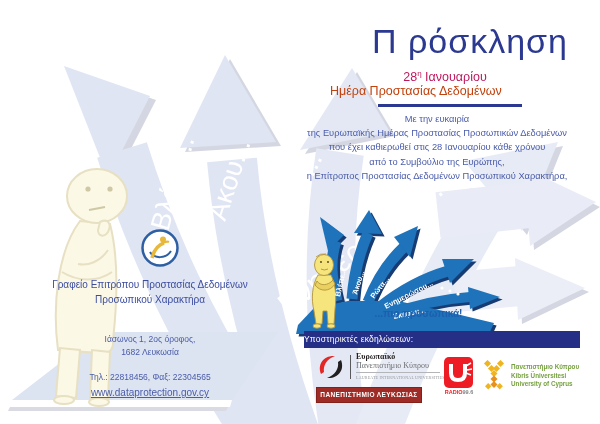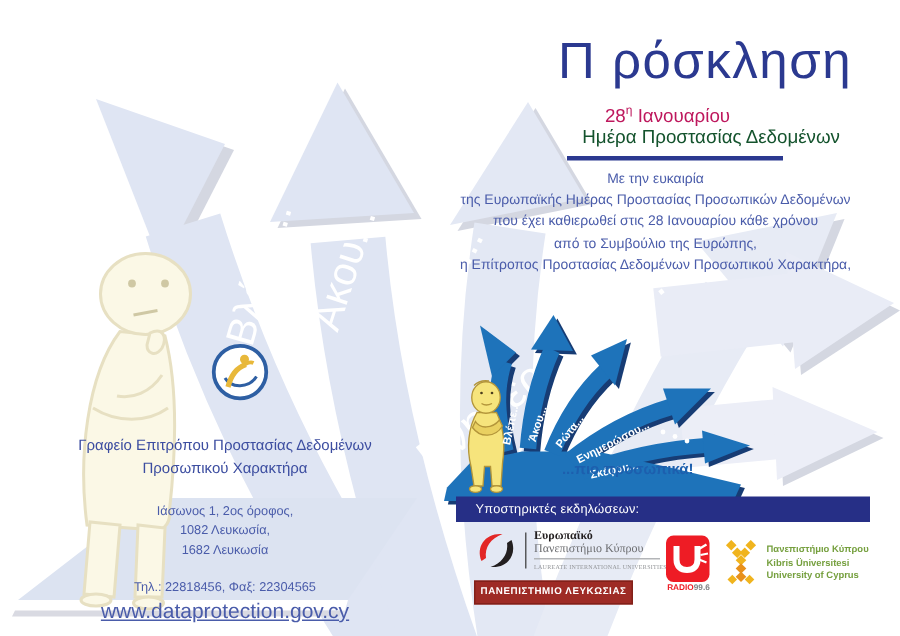--- a/index.html
+++ b/index.html
@@ -8,39 +8,39 @@
   svg{display:block;}
   .abs{position:absolute;}
   
   #wm{position:absolute;left:0;top:0;z-index:1;}
   
   .title{position:absolute;left:330px;top:22px;width:280px;text-align:center;
          font-size:34px;letter-spacing:1px;color:#2b3990;z-index:2;}
   .dateline{position:absolute;left:330px;top:69px;width:230px;text-align:center;
             font-size:12.5px;color:#be185d;z-index:2;}
   .dateline sup{font-size:8px;}
-  .subtitle{position:absolute;left:330px;top:84px;width:230px;text-align:right;
-            font-size:12.5px;color:#14532d;z-index:2;}
+  .subtitle{position:absolute;left:330px;top:84px;width:230px;text-align:left;
+            font-size:12.5px;color:#c2410c;z-index:2;}
   .rule{position:absolute;left:378px;top:104px;width:144px;height:2.5px;background:#2b3990;z-index:2;}
   .invite{position:absolute;left:281px;top:112px;width:312px;text-align:center;
           font-size:9.3px;line-height:14.2px;color:#4a5caa;z-index:2;}
   
   .leftcol{position:absolute;left:22px;top:228px;width:256px;text-align:center;z-index:2;color:#4a5caa;}
   .leftcol .offlogo{margin:0 auto;transform:translateX(10px);}
-  .offname{margin-top:22px;font-size:10px;line-height:15px;color:#3c4da0;text-align:center;}
-  .addr{margin-top:14px;font-size:8.5px;line-height:13px;}
+  .offname{margin-top:9px;font-size:10px;line-height:15px;color:#3c4da0;text-align:center;}
+  .addr{margin-top:26px;font-size:8.5px;line-height:13px;}
   .phone{margin-top:13px;font-size:8.5px;}
-  .site{margin-top:3px;font-size:14px;text-decoration:underline;color:#4a5caa;display:inline-block;}
+  .site{margin-top:3px;font-size:10px;text-decoration:underline;color:#4a5caa;display:inline-block;}
   
   #fan{position:absolute;left:290px;top:205px;z-index:3;}
   .slogan{position:absolute;left:341px;top:308px;width:155px;text-align:center;
           font-size:10px;font-weight:bold;color:#1d5fae;z-index:4;}
   
   .banner{position:absolute;left:304px;top:331px;width:276px;height:17px;background:#262f86;z-index:4;}
-  .banner span{display:block;padding-left:13px;line-height:17px;font-size:8.5px;color:#fff;letter-spacing:.2px;}
+  .banner span{display:block;line-height:17px;font-size:8.5px;color:#fff;letter-spacing:.2px;}
   .euc-icon{left:316px;top:353px;z-index:4;}
   .euc-div{left:350px;top:355px;width:1px;height:24px;background:#58595b;z-index:4;}
   .euc-text{left:356px;top:352px;width:90px;z-index:4;text-align:left;font-family:Liberation Serif, serif;}
   .euc-l1{font-size:8px;font-weight:bold;color:#231f20;line-height:9px;}
   .euc-l2{font-size:8px;color:#6d6e71;line-height:9px;}
   .euc-hr{width:84px;height:1px;background:#b3b5b8;margin:2px 0;}
   .euc-l3{font-size:4px;color:#939598;letter-spacing:.2px;}
   .unic{left:316px;top:387px;width:104px;height:14px;background:#9e2b25;border:1px solid #822019;z-index:4;}
   .unic span{display:block;text-align:center;line-height:14px;font-size:6.5px;font-weight:bold;
              color:#fff;letter-spacing:.4px;}
@@ -132,21 +132,20 @@
       <path d="M 12 30 C 14 22 18 17 24 15" stroke="#e8b83a" stroke-width="3.5" fill="none"></path>
       <path d="M 20 17 C 24 14 27 13 29 14" stroke="#e8b83a" stroke-width="2.5" fill="none"></path>
       <circle cx="23" cy="11.5" r="3" fill="#e8b83a"></circle>
     </svg>
     <div class="offname">
       <div>Γραφείο Επιτρόπου Προστασίας Δεδομένων</div>
       <div>Προσωπικού Χαρακτήρα</div>
     </div>
     <div class="addr">
       <div>Ιάσωνος 1, 2ος όροφος,</div>
-      <div>1082  Λευκωσία,</div>
       <div>1682  Λευκωσία</div>
     </div>
     <div class="phone">Τηλ.: 22818456, Φαξ: 22304565</div>
     <div><span class="site">www.dataprotection.gov.cy</span></div>
   </div>
 
   <svg id="fan" width="240" height="132" viewBox="0 0 240 132">
     <g transform="translate(2.6,2.4)" stroke="#173c74" fill="#173c74">
       <polygon points="8,120 24,103 58,96 108,96 158,107 204,118 199,129 6,129" stroke="none"></polygon>
       <path d="M 47 96 C 41 72 40 54 46 36" stroke-width="11" fill="none"></path>

